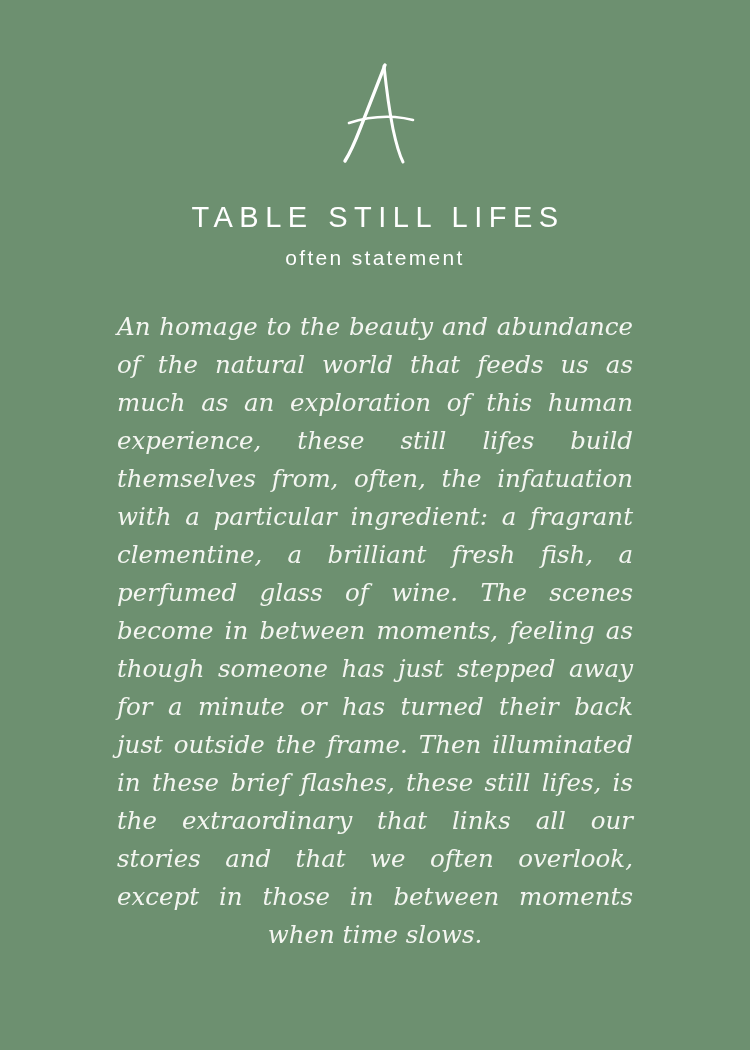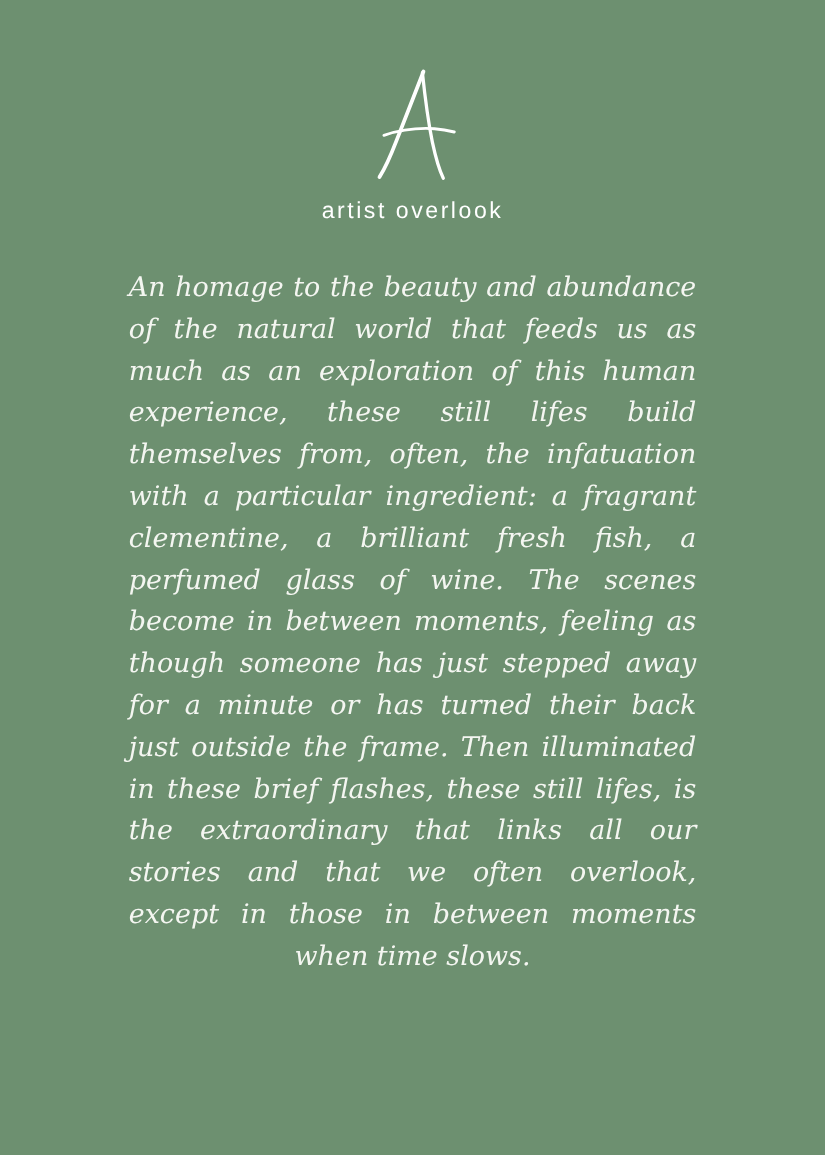--- a/index.html
+++ b/index.html
@@ -73,18 +73,19 @@
 <div class="page">
 
   <div class="monogram">
     <svg width="96" height="104" viewBox="0 0 96 104" fill="none" xmlns="http://www.w3.org/2000/svg" aria-hidden="true">
       <path d="M58 4 C50 24 41 48 33 68 C28 81 23 92 18 100" stroke="#ffffff" stroke-width="3.4" stroke-linecap="round" fill="none"></path>
       <path d="M57 5 C59 24 62 48 66 68 C69 82 72 93 76 101" stroke="#ffffff" stroke-width="3.0" stroke-linecap="round" fill="none"></path>
       <path d="M22 62 C34 58 52 55 68 56 C74 56.5 80 57.5 86 59" stroke="#ffffff" stroke-width="2.6" stroke-linecap="round" fill="none"></path>
     </svg>
   </div>
 
+  <div class="title">TABLE STILL LIFES</div>
 
-  <div class="subtitle">artist overlook</div>
+  <div class="subtitle">often statement</div>
 
   <div class="statement">An homage to the beauty and abundance of the natural world that feeds us as much as an exploration of this human experience, these still lifes build themselves from, often, the infatuation with a particular ingredient: a fragrant clementine, a brilliant fresh fish, a perfumed glass of wine. The scenes become in between moments, feeling as though someone has just stepped away for a minute or has turned their back just outside the frame. Then illuminated in these brief flashes, these still lifes, is the extraordinary that links all our stories and that we often overlook, except in those in between moments when time slows.</div>
 
 </div>
 
 </body></html>

